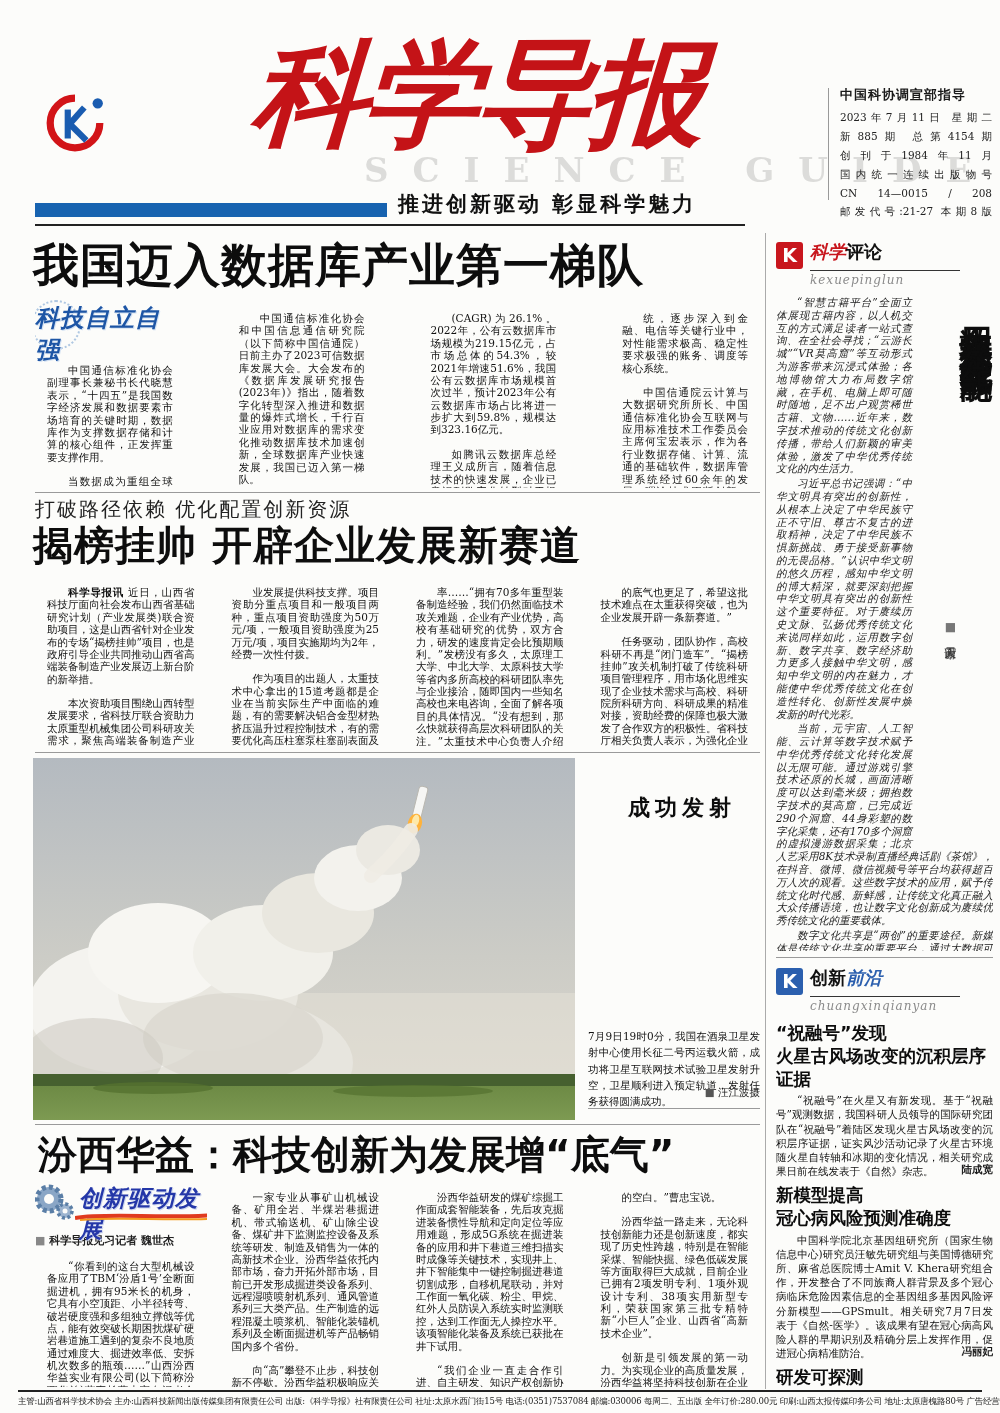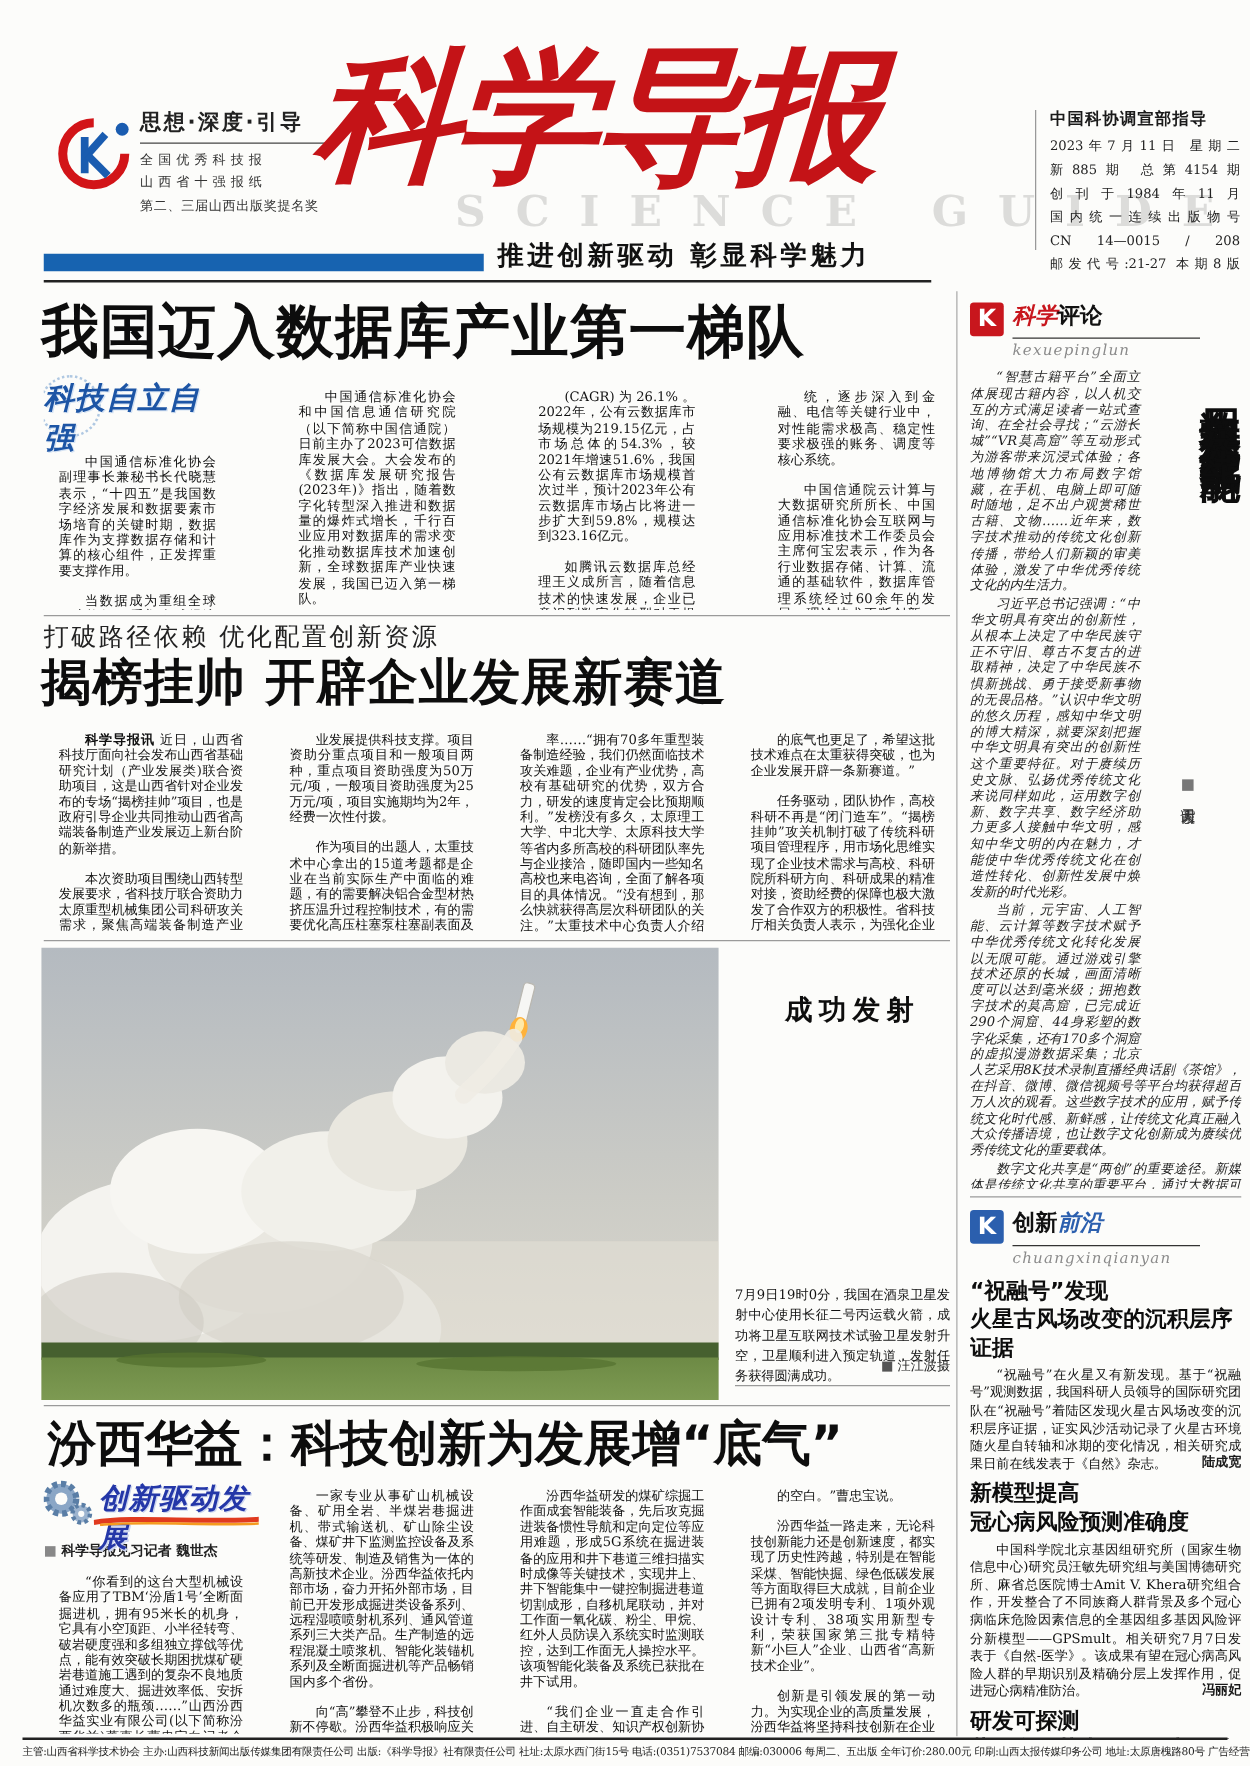--- a/index.html
+++ b/index.html
@@ -88,27 +88,20 @@
 
 <div class="page">
 
   <svg class="abs brand-logo" viewBox="0 0 60 60">
     <path d="M30 6 A24 24 0 1 0 54 30" stroke="#d21418" stroke-width="7" fill="none"></path>
     <path d="M23 17 L23 45" stroke="#1a5cb0" stroke-width="6"></path>
     <path d="M23 33 L39 15" stroke="#1a5cb0" stroke-width="6"></path>
     <path d="M25 31 L41 47" stroke="#1a5cb0" stroke-width="6"></path>
     <circle cx="52" cy="11" r="5" fill="#1a5cb0"></circle>
   </svg>
-  <div class="abs brand-text">
-    <div class="brand-slogan">思想·深度·引导</div>
-    <hr class="brand-divider">
-    <div class="brand-line">全国优秀科技报</div>
-    <div class="brand-line">山西省十强报纸</div>
-    <div class="brand-line last">第二、三届山西出版奖提名奖</div>
-  </div>
   <div class="abs masthead">
     <div class="masthead-en">SCIENCE GUIDE</div>
     <div class="masthead-cn">科学导报</div>
   </div>
   <div class="abs head-vline"></div>
   <div class="abs infobox">
     <div class="infobox-guide">中国科协调宣部指导</div>
     <div class="infobox-line">2023年7月11日 星期二</div>
     <div class="infobox-line">新885期 总第4154期</div>
     <div class="infobox-line">创刊于1984年11月</div>

